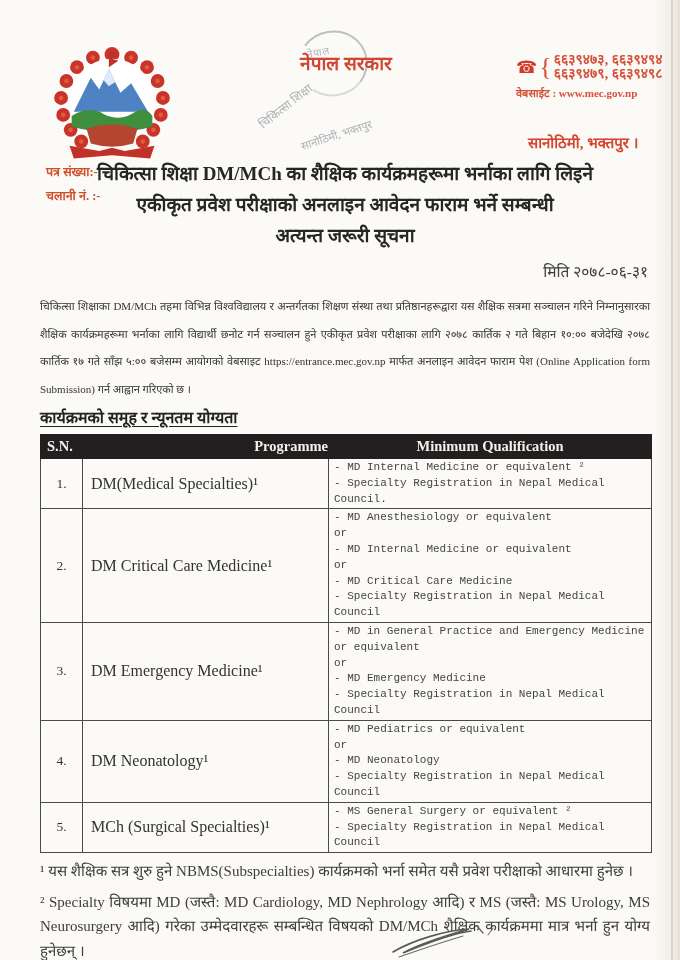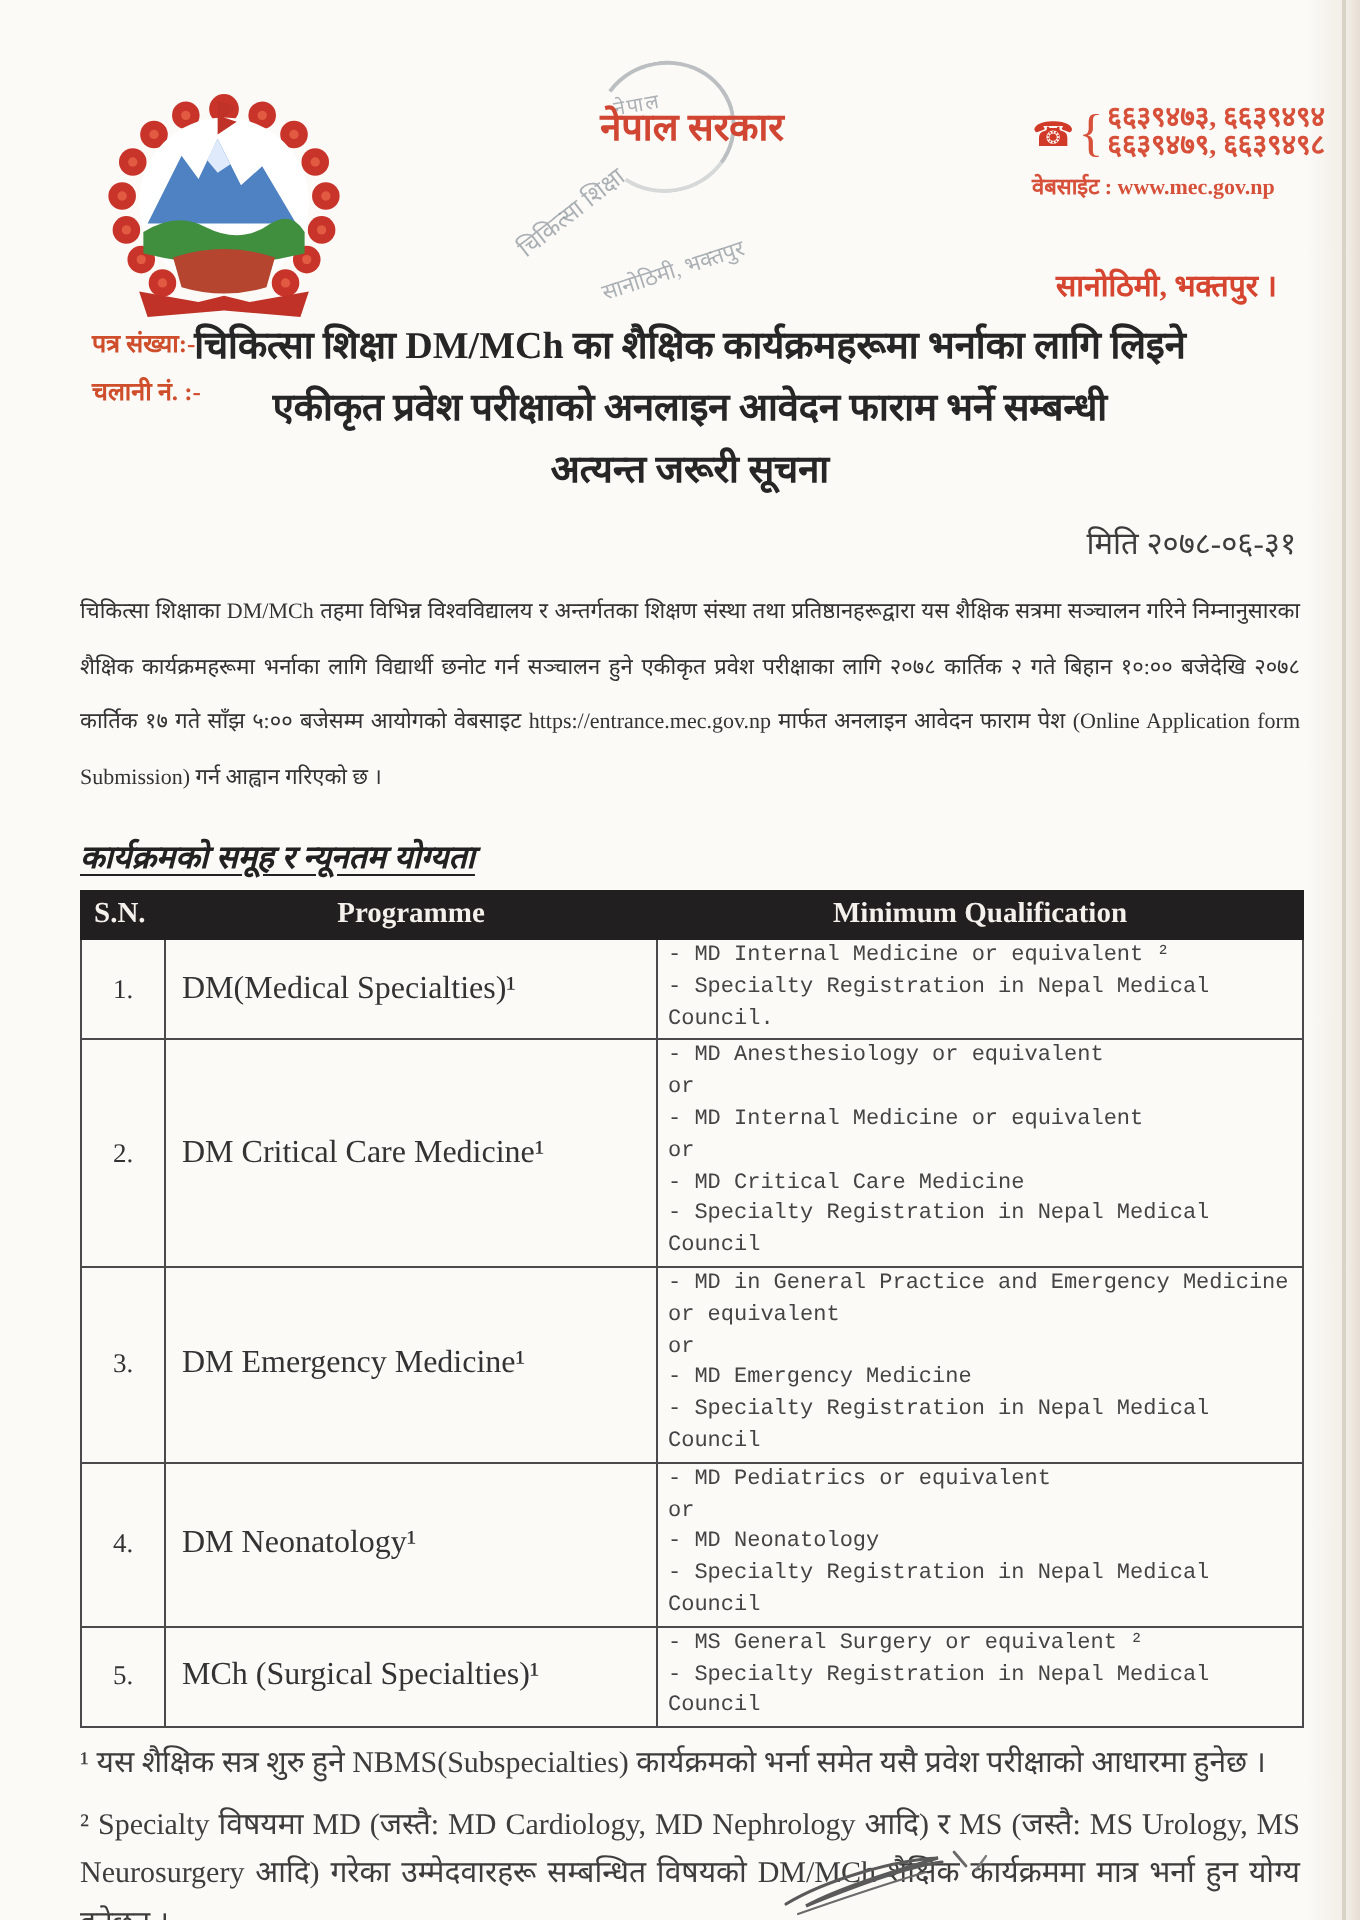--- a/index.html
+++ b/index.html
@@ -37,31 +37,31 @@
   .ref { position:absolute; left:46px; color:#cf4f2c; font-size:12.5px; font-weight:bold; }
   .ref-letter { top:163px; } .ref-chalani { top:187px; }
 
   
   .content { position:absolute; left:40px; right:30px; top:158px; }
   .subject { text-align:center; font-weight:bold; color:#262626;
     font-size:19px; line-height:31px; padding:0 40px; }
   .date-line { text-align:right; font-size:15.5px; color:#3c3c3c; margin-top:9px; padding-right:2px; }
   .para { margin-top:11px; font-size:11px; line-height:27.5px; text-align:justify; color:#333; }
   .para .url { font-family:"Liberation Serif",serif; }
-  .tbl-heading { margin-top:14px; font-size:16px; font-weight:bold; color:#222;
-    text-decoration:underline; text-underline-offset:3px;font-style:italic; }
+  .tbl-heading { margin-top:3px; font-size:16px; font-weight:bold; color:#222;
+    text-decoration:underline; text-underline-offset:3px; }
 
   
   table.programme { border-collapse:collapse; width:612px; margin-top:6px; }
   table.programme th {
     background:#211f1f; color:#f4f1ec; font-size:14.5px; font-weight:bold;
     padding:3px 0; border:1px solid #211f1f; text-align:center;
   }
   table.programme th.sn-h { width:42px; text-align:left; padding-left:6px; }
-  table.programme th.prog-h { width:246px; }
+  table.programme th.prog-h { width:246px;text-align:right; }
   table.programme td { border:1px solid #4a4a4a; vertical-align:middle; }
   td.sn { text-align:center; font-size:13.5px; color:#333; }
   td.prog { font-size:16px; color:#333; padding-left:8px; }
   td.qual { padding:1px 3px 1px 5px; vertical-align:top; }
   .qual-line { font-family:Liberation Mono, monospace;
     font-size:11px; line-height:15.8px; color:#444; }
 
   
   .footnote { margin-top:6px; font-size:15px; line-height:24.5px; color:#3d3d3d; text-align:justify; }
   .closing { margin-top:11px; font-size:15.5px; color:#333; }

